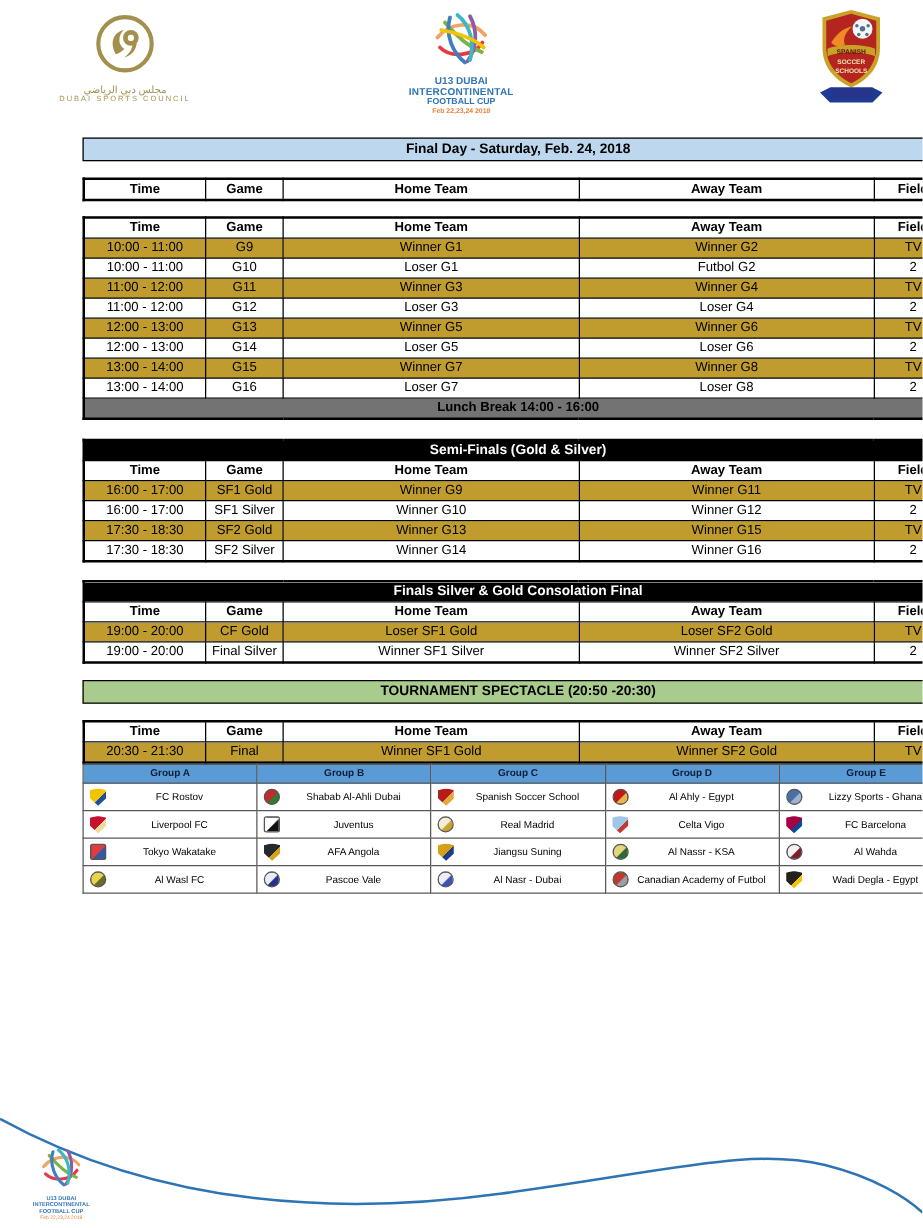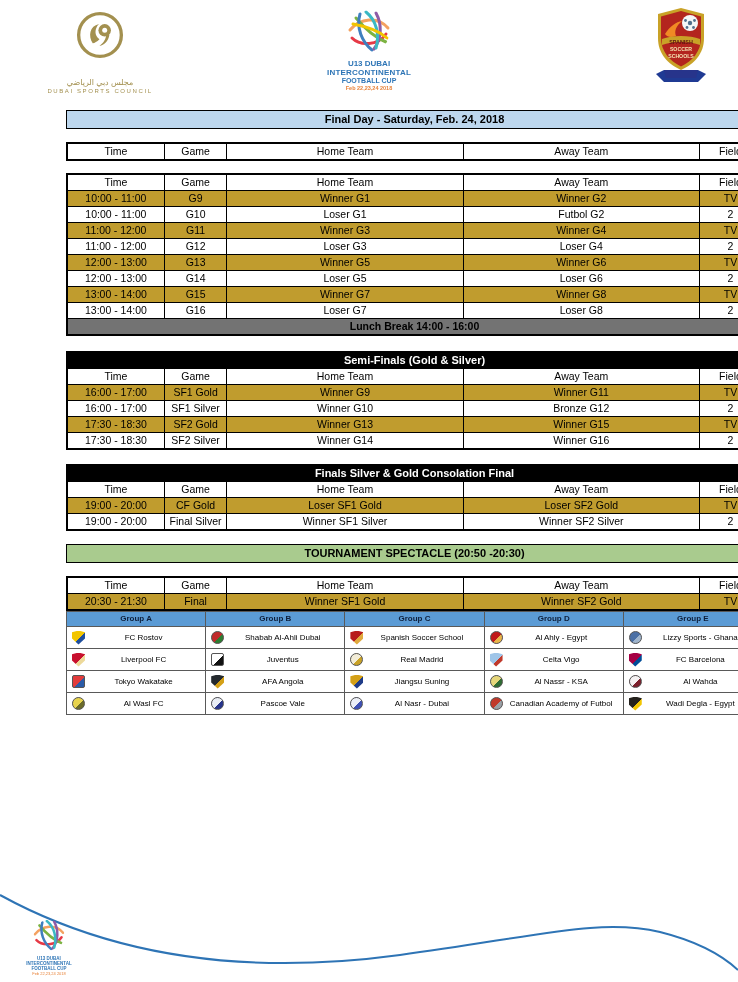--- a/index.html
+++ b/index.html
@@ -4,21 +4,21 @@
 <style>
   * { box-sizing: border-box; }
   html,body { margin:0; padding:0; }
   body {
     width:738px; height:982px; position:relative; overflow:hidden;
     background:#ffffff; font-family:"Liberation Sans", sans-serif; color:#000;
   }
   
   .hdr { position:relative; height:100px; }
   .logo-dsc { position:absolute; left:40px; top:10px; width:120px; text-align:center; color:#A3904F; }
-  .logo-dsc .ar { font-size:8px; line-height:9px; margin-top:14px; }
+  .logo-dsc .ar { font-size:8px; line-height:9px; margin-top:2px; }
   .logo-dsc .en { font-size:6px; letter-spacing:1.6px; line-height:8px; }
   .logo-cup { position:absolute; left:50%; top:8px; transform:translateX(-50%); width:150px; text-align:center; }
   .logo-cup .l1 { color:#2E75B6; font-weight:bold; font-size:8px; line-height:9px; margin-top:1px;}
   .logo-cup .l2 { color:#2E75B6; font-weight:bold; font-size:8px; line-height:9px; letter-spacing:.2px;}
   .logo-cup .l3 { color:#2E75B6; font-weight:bold; font-size:7px; line-height:8px; }
   .logo-cup .l4 { color:#E8833A; font-weight:bold; font-size:5.5px; line-height:7px; }
   .logo-sss { position:absolute; right:26px; top:6px; width:62px; text-align:center; }
   
   .content { width:697px; margin-left:66px; }
   .banner {
@@ -29,21 +29,21 @@
   .banner.spectacle { background:#A9CB8E; margin-top:13px; }
   .banner.trophy { background:#54ACE8; color:#17375E; margin-top:12px; }
   table.sched { width:100%; border-collapse:collapse; border:2px solid #000; table-layout:fixed; }
   table.sched td {
     border:1px solid #000; text-align:center; font-size:10.5px;
     line-height:13px; padding:1px 2px; overflow:hidden; white-space:nowrap;
   }
   tr.t-title td { font-weight:bold; font-size:11px; }
   tr.t-title.t-black td { background:#000; color:#fff; }
   tr.t-title.t-orange td { background:#F3A169; color:#000; }
-  tr.t-cols td { font-weight:normal; }
+  tr.t-cols td { font-weight:bold; }
   tr.gold td { background:#C09C2E; }
   tr.t-foot td { background:#737373; font-weight:bold; }
   .mt13 { margin-top:13px; } .mt12 { margin-top:12px; } .mt15 { margin-top:15px; } .mt14 { margin-top:14px; }
   
   .groups-heading { font-size:15px; font-weight:bold; margin:38px 0 10px 0; }
   table.groups { width:100%; border-collapse:collapse; border:1px solid #595959; table-layout:fixed; }
   table.groups td { border:1px solid #595959; font-size:8px; padding:0; }
   tr.g-hdr td { background:#5B9BD5; color:#0D1F3C; font-weight:bold; text-align:center; height:14px; line-height:14px; }
   td.team-cell { height:22px; position:relative; }
   .team-wrap { display:flex; align-items:center; height:100%; padding:0 3px 0 5px; }
@@ -244,21 +244,21 @@
             <td>16:00 - 17:00</td>
             <td>SF1 Gold</td>
             <td>Winner G9</td>
             <td>Winner G11</td>
             <td>TV</td>
           </tr>
           <tr>
             <td>16:00 - 17:00</td>
             <td>SF1 Silver</td>
             <td>Winner G10</td>
-            <td>Bronze G12</td>
+            <td>Winner G12</td>
             <td>2</td>
           </tr>
           <tr class="gold">
             <td>17:30 - 18:30</td>
             <td>SF2 Gold</td>
             <td>Winner G13</td>
             <td>Winner G15</td>
             <td>TV</td>
           </tr>
           <tr>

